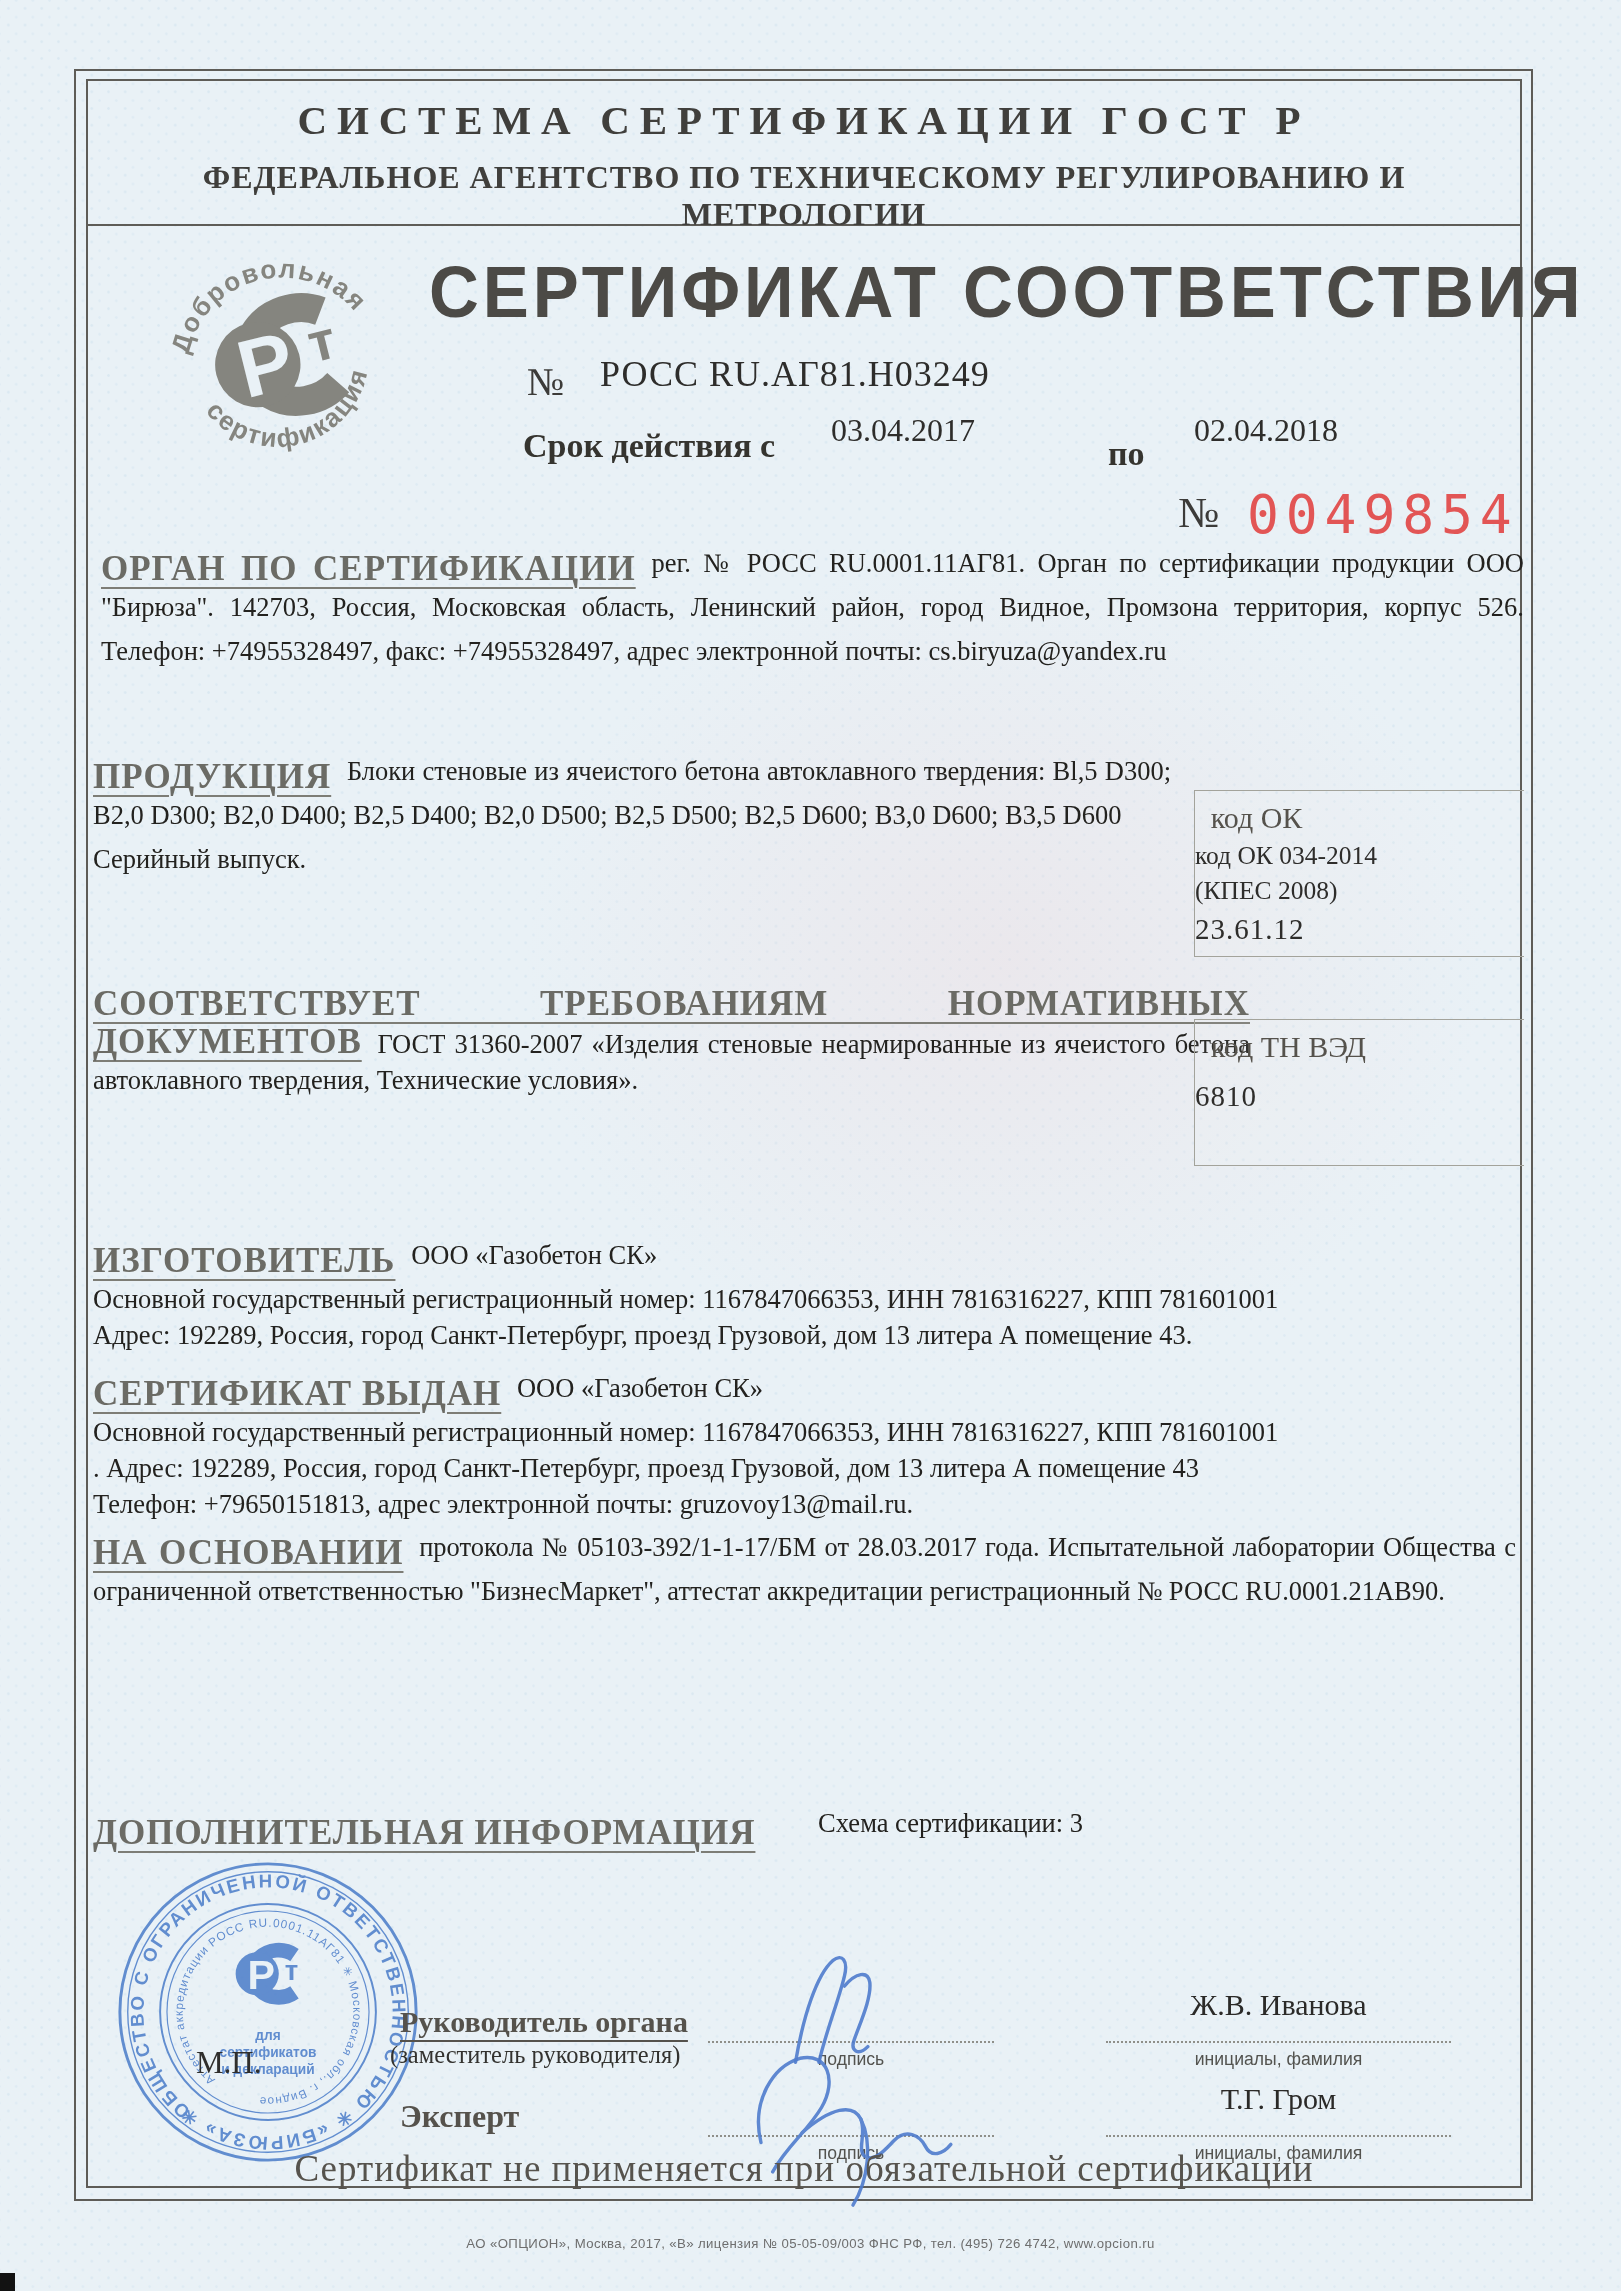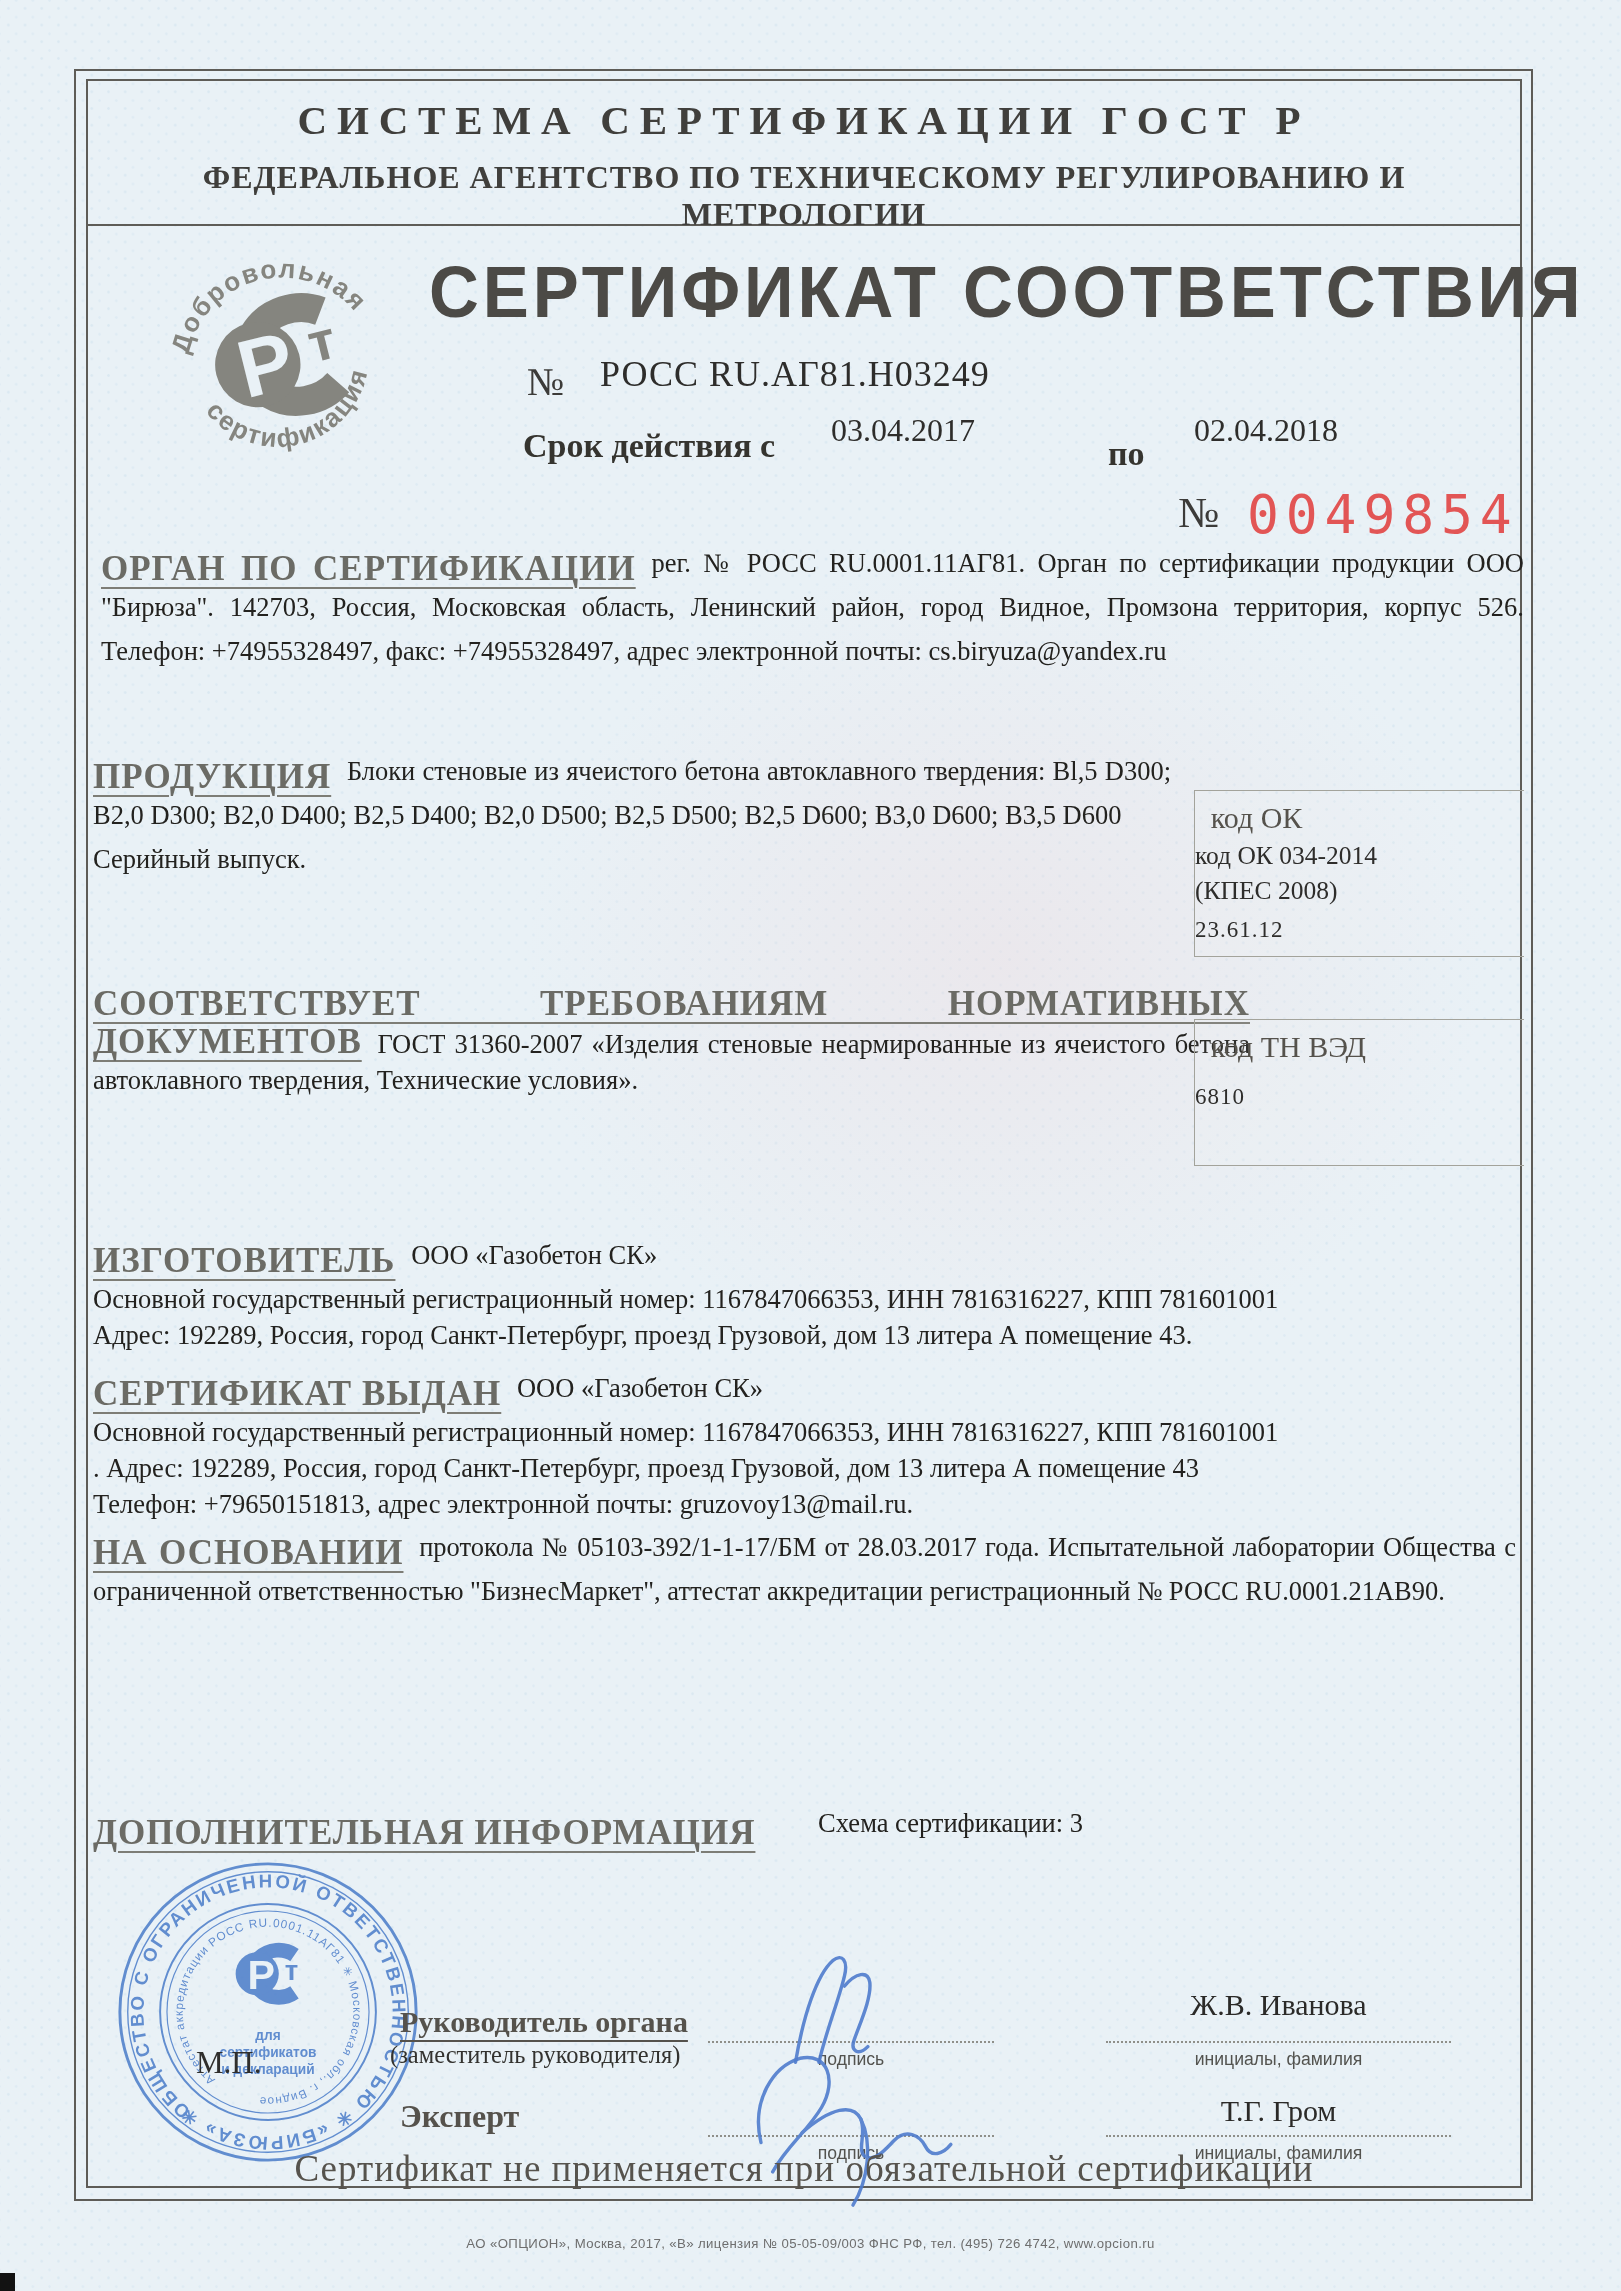--- a/index.html
+++ b/index.html
@@ -47,41 +47,41 @@
   .sec-issued  { left:93px; top:1370px; width:1423px; }
   .sec-basis   { left:93px; top:1529px; width:1423px; }
   .sec-add     { left:93px; top:1805px; width:1423px; text-align:left; }
   .sec-add .inline-val { margin-left:47px; vertical-align:11.8px; }
 
   .code-box { border:1px solid #a3a39b; border-right:none; background:rgba(255,255,255,0.06); }
   .box-ok   { left:1194px; top:790px;  width:330px; height:167px; }
   .box-tn   { left:1194px; top:1019px; width:330px; height:147px; }
   .box-label { position:absolute; left:15.7px; top:9.8px; font-size:30px; color:#55524c; }
   .box-body  { position:absolute; left:0; right:0; top:47px; text-align:left; font-size:25.5px; line-height:35px; color:#2e2d2b; }
-  .box-value { font-size:23px; letter-spacing:1px; margin-top:3.9px; }
+  .box-value { font-size:29px; letter-spacing:1px; margin-top:3.9px; }
   .box-tn .box-body { top:55px; }
 
   .mp      { left:196px;  top:2045px; font-size:31px; color:#2f2e2c; }
   .role1   { left:400px;  top:2005px; font-weight:bold; font-size:30px; color:#55524c;
              text-decoration:underline; text-underline-offset:7.8px; text-decoration-thickness:2px; }
   .role2   { left:390px;  top:2041px; font-weight:normal; font-size:24.5px; color:#33322f; }
   .role3   { left:400px;  top:2098px; font-weight:bold; font-size:32px; color:#55524c; }
   .dotline { border-top:2px dotted #8f8f89; height:0; }
   .dl1 { left:708px;  top:2041px; width:286px; }
   .dl2 { left:1106px; top:2041px; width:345px; }
   .dl3 { left:708px;  top:2135px; width:286px; }
   .dl4 { left:1106px; top:2135px; width:345px; }
   .under-label { font-family:"Liberation Sans", sans-serif; font-size:17.6px; color:#53534f; text-align:center; }
   .ul1 { left:708px;  top:2049px; width:286px; }
   .ul2 { left:1106px; top:2049px; width:345px; }
   .ul3 { left:708px;  top:2143px; width:286px; }
   .ul4 { left:1106px; top:2143px; width:345px; }
   .name-block { width:345px; text-align:center; font-size:30px; color:#2b2a28; }
   .nm1 { left:1106px; top:1988px; }
-  .nm2 { left:1106px; top:2082px;margin-top:12px; }
+  .nm2 { left:1106px; top:2082px; }
 
   .notice { left:86px; top:2147px; width:1436px; text-align:center; font-size:37px; letter-spacing:1px; color:#56534d; }
   .print-footer { left:0; top:2236px; width:1621px; text-align:center; font-family:"Liberation Sans", sans-serif;
                   font-size:13.2px; letter-spacing:0.4px; color:#6e6e6e; }
   .scan-corner { left:0; top:2273px; width:14.7px; height:18.6px; background:#121212; }
 
   .logo-svg  { left:165px; top:247px; }
   .stamp-svg { left:114px; top:1858px; opacity:.85; }
   .sig1-svg  { left:766px; top:1947px; }
   .sig2-svg  { left:743px; top:2025px; }

